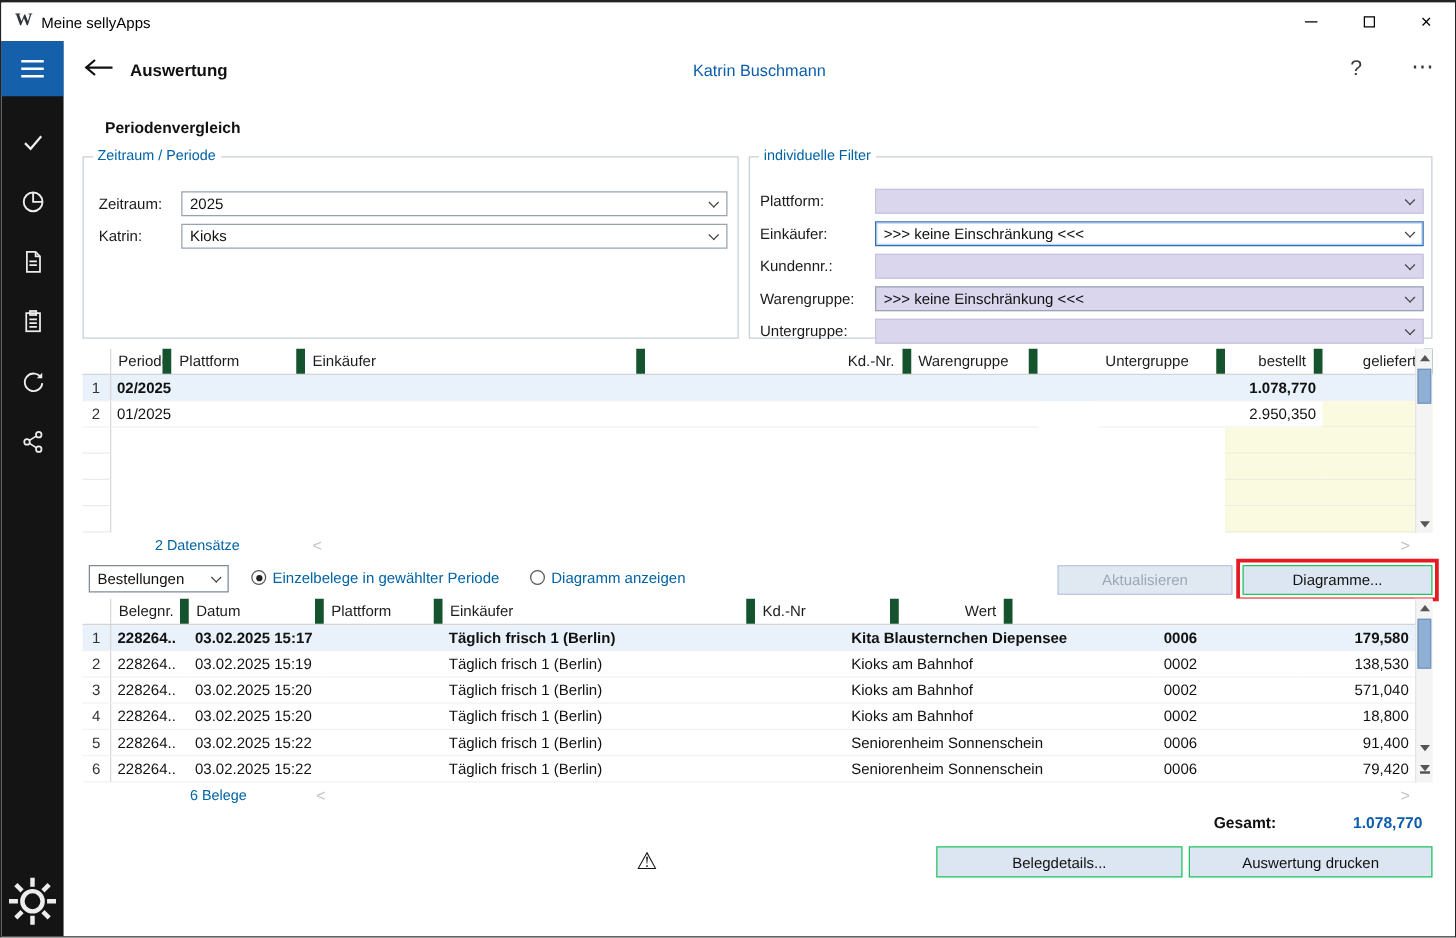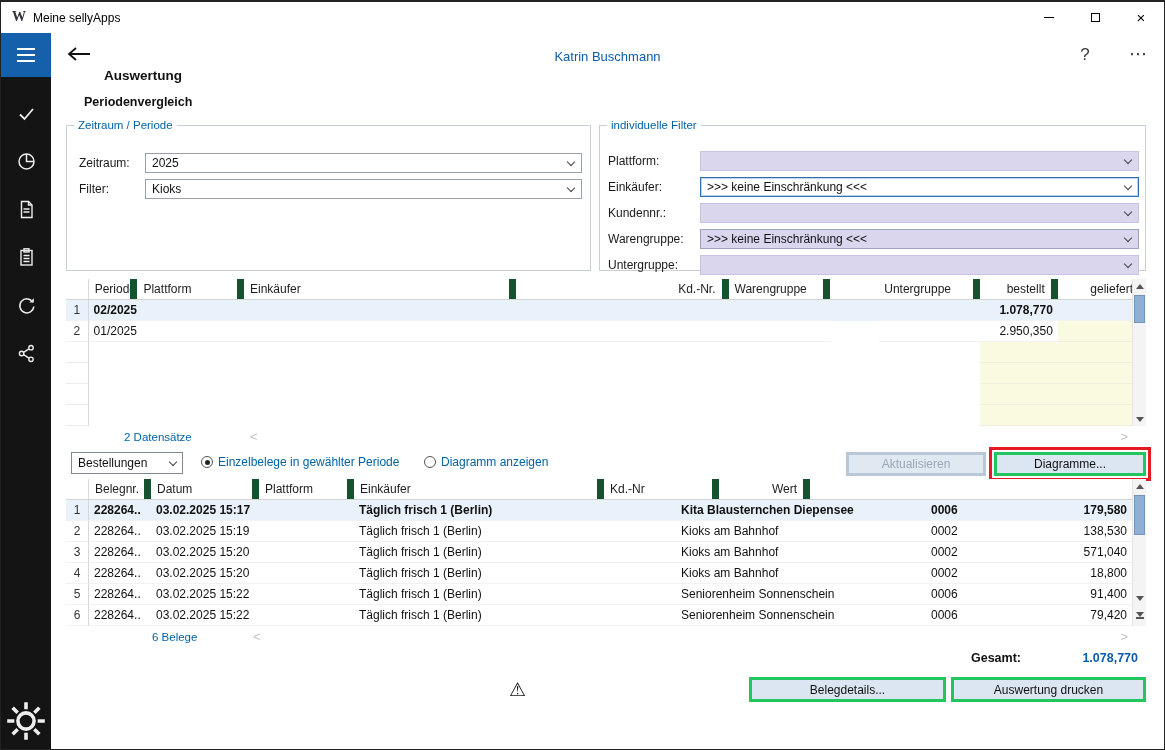--- a/index.html
+++ b/index.html
@@ -30,21 +30,21 @@
   .side-item { width:50px; height:48px; display:flex; align-items:center; justify-content:center; }
   .side-item svg { width:21px; height:21px; }
   .side-bottom { position:absolute; bottom:8px; left:0; width:50px; height:40px;
                  display:flex; align-items:center; justify-content:center; }
 
   
   .main { position:absolute; left:50px; top:31px; right:0; bottom:0; background:#fff; }
 
   .app-header { position:absolute; top:0; left:0; right:0; height:46px; }
   .back-btn { position:absolute; left:16px; top:13px; width:26px; height:20px; }
-  .page-title { position:absolute; left:53px; top:16px; font-weight:bold; font-size:13.5px; color:#111;margin-top:19px; }
+  .page-title { position:absolute; left:53px; top:16px; font-weight:bold; font-size:13.5px; color:#111; }
   .user-name { position:absolute; left:0; right:0; top:16px; text-align:center;
                color:#0b5cab; font-size:13px; }
   .help-btn { position:absolute; right:68px; top:12px; width:22px; text-align:center;
               font-size:17px; color:#3a3a3a; }
   .more-btn { position:absolute; right:14px; top:10px; width:24px; text-align:center;
               font-size:18px; color:#3a3a3a; }
 
   .section-title { position:absolute; left:33px; top:62px; font-weight:bold; font-size:12.5px; }
 
   
@@ -112,21 +112,21 @@
                padding:0 20px 0 6px; font-size:12px; }
   .doc-combo .chev { position:absolute; right:6px; top:6px; width:6px; height:6px;
                      border-right:1.5px solid #444; border-bottom:1.5px solid #444; transform:rotate(45deg); }
   .radio { position:absolute; top:4px; display:flex; align-items:center; gap:5px; cursor:default; }
   .radio-circle { width:12px; height:12px; border:1px solid #555; border-radius:50%; background:#fff; position:relative; }
   .radio-circle.on::after { content:""; position:absolute; left:2.5px; top:2.5px; width:5.5px; height:5.5px;
                             background:#222; border-radius:50%; }
   .radio-label { color:#0063a5; font-size:12px; white-space:nowrap; }
   .radio1 { left:135px; } .radio2 { left:358px; }
 
-  .btn { position:absolute; height:24px; background:#dce6f2; border:3px solid #22c55e;
+  .btn { position:absolute; height:24px; background:#dce6f2; border:1px solid #22c55e;
          display:flex; align-items:center; justify-content:center; font-size:12px; color:#111; cursor:default; }
   .btn.disabled { color:#9aa8b8; border-color:#b9c7d8; background:#e0e8f2; }
   .btn-aktualisieren { left:780px; top:1px; width:140px; }
   .btn-diagramme { left:928px; top:1px; width:152px; outline:3px solid #e41b23; outline-offset:2px; }
 
   
   .total-row { position:absolute; top:616px; left:15px; width:1080px; height:20px; }
   .total-label { position:absolute; right:125px; top:2px; font-weight:bold; font-size:12.5px; }
   .total-value { position:absolute; right:8px; top:2px; font-weight:bold; color:#0b5cab; font-size:12.5px; }
 
@@ -240,21 +240,21 @@
     <div class="section-title">Periodenvergleich</div>
 
     <div class="filter-groups">
       <fieldset class="group period">
         <legend>Zeitraum / Periode</legend>
         <span class="field-label" style="left:12px;top:22px;">Zeitraum:</span>
         <div class="combo" style="left:78px;top:22px;width:437px;">
           <span>2025</span>
           <span class="chev"></span>
         </div>
-        <span class="field-label" style="left:12px;top:48px;">Filter:</span>
+        <span class="field-label" style="left:12px;top:48px;">Katrin:</span>
         <div class="combo" style="left:78px;top:48px;width:437px;">
           <span>Kioks</span>
           <span class="chev"></span>
         </div>
       </fieldset>
 
       <fieldset class="group individual">
         <legend>individuelle Filter</legend>
         <span class="field-label" style="left:8px;top:20px;">Plattform:</span>
         <div class="combo lavender" style="left:100px;top:20px;width:439px;">

